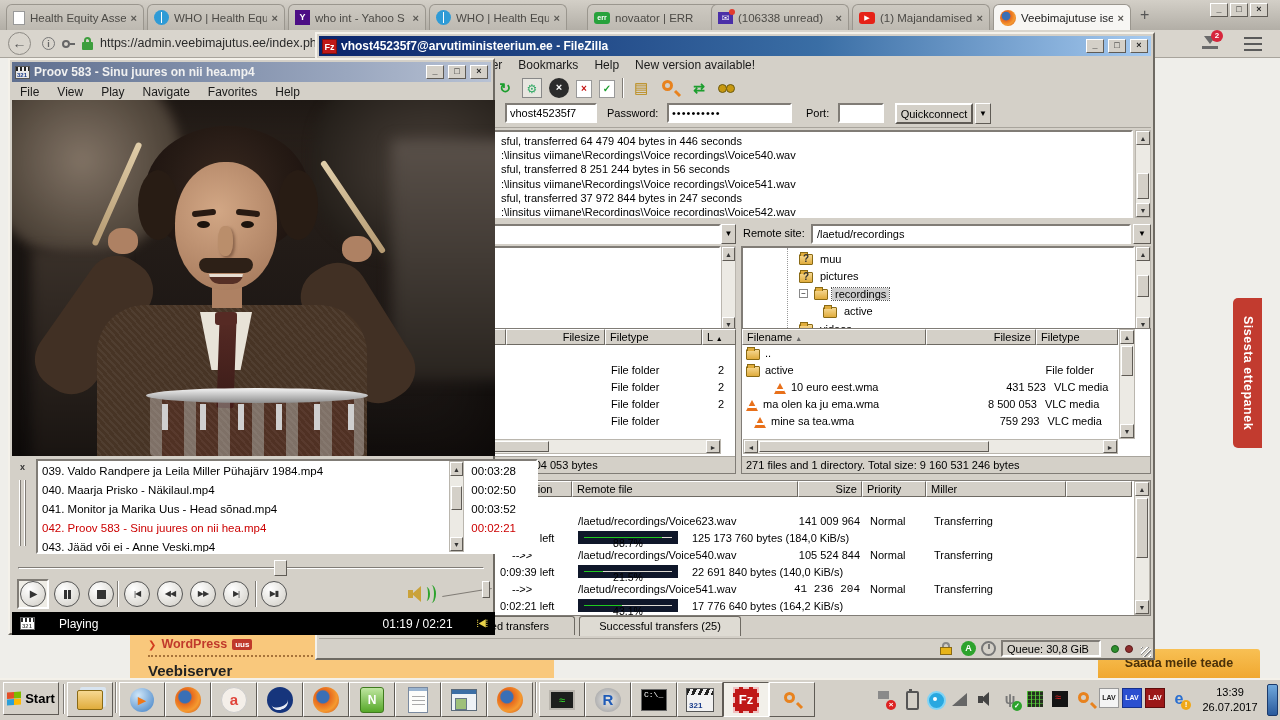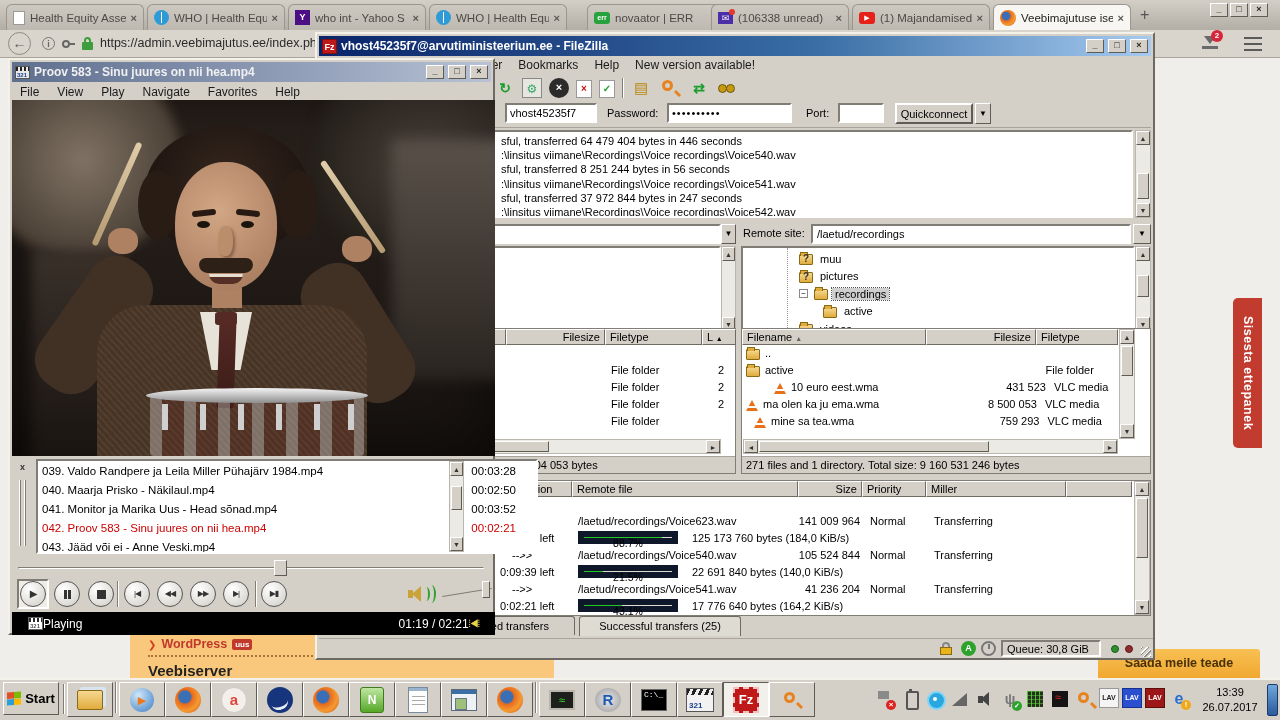--- a/index.html
+++ b/index.html
@@ -446,21 +446,21 @@
             <span class="qcell" style="left: 178px;">0:09:39 left</span>
             <span class="pbar" style="left: 256px;">
               <span class="pfill" style="width: 21.5%;"></span>
               <span class="plabel">21.5%</span>
             </span>
             <span class="qcell" style="left: 370px;">22 691 840 bytes (140,0 KiB/s)</span>
           </div>
           <div class="qrow" style="top: 84px;">
             <span class="qcell" style="left: 190px;">--&gt;&gt;</span>
             <span class="qcell" style="left: 256px;">/laetud/recordings/Voice541.wav</span>
-            <span class="qcell" style="left: 420px; width: 118px; text-align: right;">41 236 204</span>
+            <span class="qcell" style="left: 420px; width: 118px; text-align: right; font-family: Liberation Mono, monospace;">41 236 204</span>
             <span class="qcell" style="left: 548px;">Normal</span>
             <span class="qcell" style="left: 612px;">Transferring</span>
           </div>
           <div class="qrow" style="top: 101px;">
             <span class="qcell" style="left: 178px;">0:02:21 left</span>
             <span class="pbar" style="left: 256px;">
               <span class="pfill" style="width: 43.1%;"></span>
               <span class="plabel">43.1%</span>
             </span>
             <span class="qcell" style="left: 370px;">17 776 640 bytes (164,2 KiB/s)</span>
@@ -603,21 +603,21 @@
       <span class="abs" style="left:398px;top:6px;width:26px;height:20px;">
         <span class="abs" style="left:0;top:6px;width:5px;height:8px;background:#caa23a;"></span>
         <span class="abs" style="left:4px;top:2px;border-top:8px solid transparent;border-bottom:8px solid transparent;border-right:9px solid #caa23a;"></span>
         <span class="abs" style="left:15px;top:3px;width:7px;height:14px;border-right:2px solid #2da32d;border-radius:50%;"></span>
         <span class="abs" style="left:19px;top:1px;width:9px;height:18px;border-right:2px solid #2da32d;border-radius:50%;"></span>
       </span>
       <span class="abs" style="left:432px;top:14px;width:50px;height:1px;background:#807c76;transform:rotate(-9deg);"></span>
       <span class="abs btn3d" style="left:472px;top:3px;width:8px;height:17px;"></span>
     </div>
 
-    <div class="abs" style="left:2px;top:552px;width:483px;height:23px;background:#000;color:#fff;display:flex;align-items:center;gap:0;padding:0 16px;font-size:12px;">
+    <div class="abs" style="left:2px;top:552px;width:483px;height:23px;background:#000;color:#fff;display:flex;align-items:center;gap:24px;padding:0 8px;font-size:12px;">
       <span class="ic mpc-file-icon" style="filter:grayscale(1) brightness(1.2);"></span>
       <span>Playing</span>
       <span style="margin-left:auto;">01:19 / 02:21</span>
       <span style="color:#e8d24a;font-size:10px;letter-spacing:-1px;">⦙◀⦙</span>
     </div>
   </div>
 
   <div class="abs" style="left:0;top:678px;width:1280px;height:42px;background:#d4d0c8;border-top:2px solid #f4f1ea;z-index:50;">
     <div class="abs btn3d" style="left:3px;top:2px;width:56px;height:33px;display:flex;align-items:center;justify-content:center;gap:4px;font-weight:bold;font-size:13px;">
       <span class="start-flag"></span>

